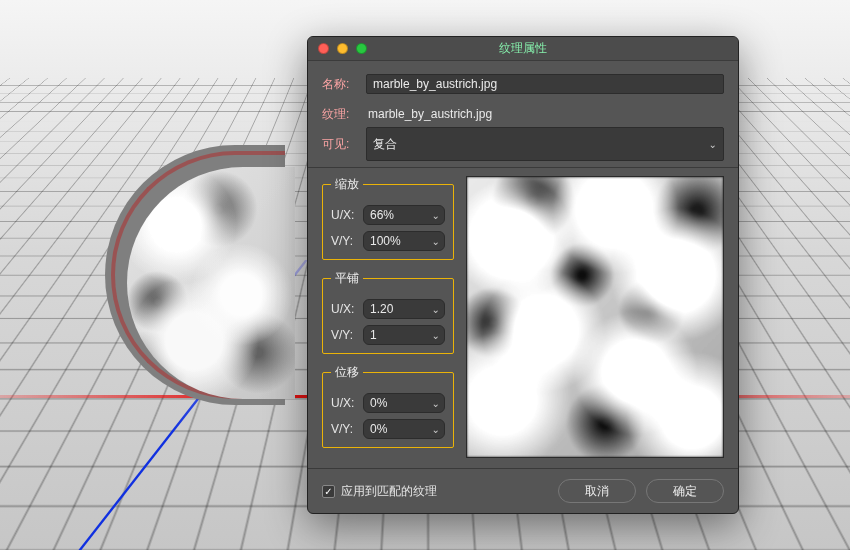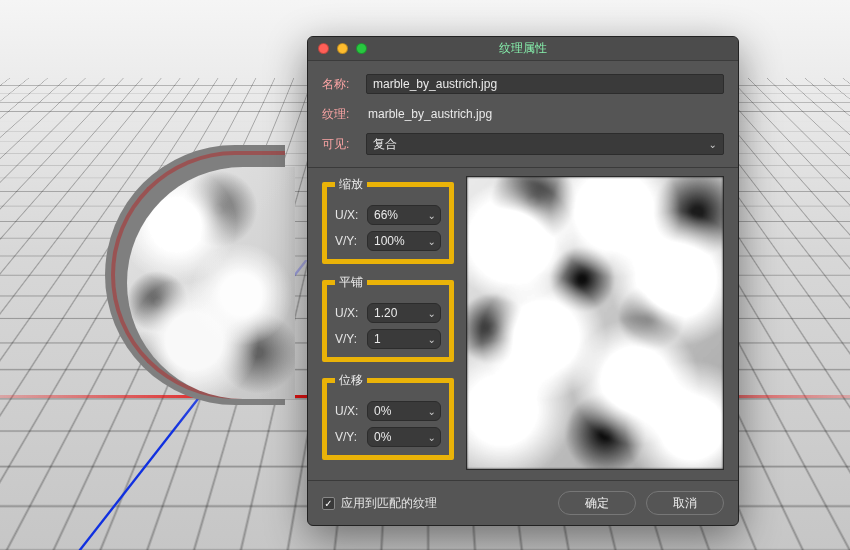--- a/index.html
+++ b/index.html
@@ -72,29 +72,29 @@
   .toprows { padding:10px 14px 6px; border-bottom:1px solid #3a3a3a; }
   .row { display:flex; align-items:center; height:26px; margin-bottom:4px; }
   .row .lbl { width:44px; font-size:12px; color:#fca5a5; }
   .text-input {
     flex:1; height:20px; background:#3a3a3a; border:1px solid #2c2c2c;
     color:#eaeaea; font-size:12px; padding:0 6px; border-radius:2px;
   }
   .text-static { flex:1; font-size:12px; color:#eaeaea; padding-left:2px; }
   .select {
     flex:1; height:22px; background:#3a3a3a; border:1px solid #2c2c2c;
-    color:#eaeaea; font-size:12px; padding:4px 6px; border-radius:2px;
+    color:#eaeaea; font-size:12px; padding:16px 6px; border-radius:2px;
     display:flex; align-items:center; justify-content:space-between;
   }
   .chev { font-size:10px; color:#ccc; }
 
   .body { display:flex; padding:8px 14px 10px; gap:12px; }
 
   .panel { width:132px; }
-  fieldset { border:5px solid #eab308; border-radius:2px; margin-bottom:10px; padding:6px 8px 8px; }
+  fieldset { border:1px solid #eab308; border-radius:2px; margin-bottom:10px; padding:6px 8px 8px; }
   legend { padding:0 4px; font-size:12px; color:#eee; }
   .prow { display:flex; align-items:center; margin:6px 0 0; }
   .plab { width:32px; font-size:12px; }
   .num {
     flex:1; height:20px; background:#3a3a3a; border:1px solid #2c2c2c;
     display:flex; align-items:center; justify-content:space-between;
     padding:0 4px 0 6px; border-radius:6px; color:#eaeaea; font-size:12px;
   }
 
   .preview {
@@ -232,17 +232,17 @@
       <div class="marble"></div>
     </div>
   </div>
 
   <div class="footer">
     <label class="chk">
       <span class="chkbox">✓</span>
       <span>应用到匹配的纹理</span>
     </label>
     <div class="btns">
+      <div class="btn">取消</div>
       <div class="btn">确定</div>
-      <div class="btn">取消</div>
     </div>
   </div>
 </div>
 
 </body></html>

